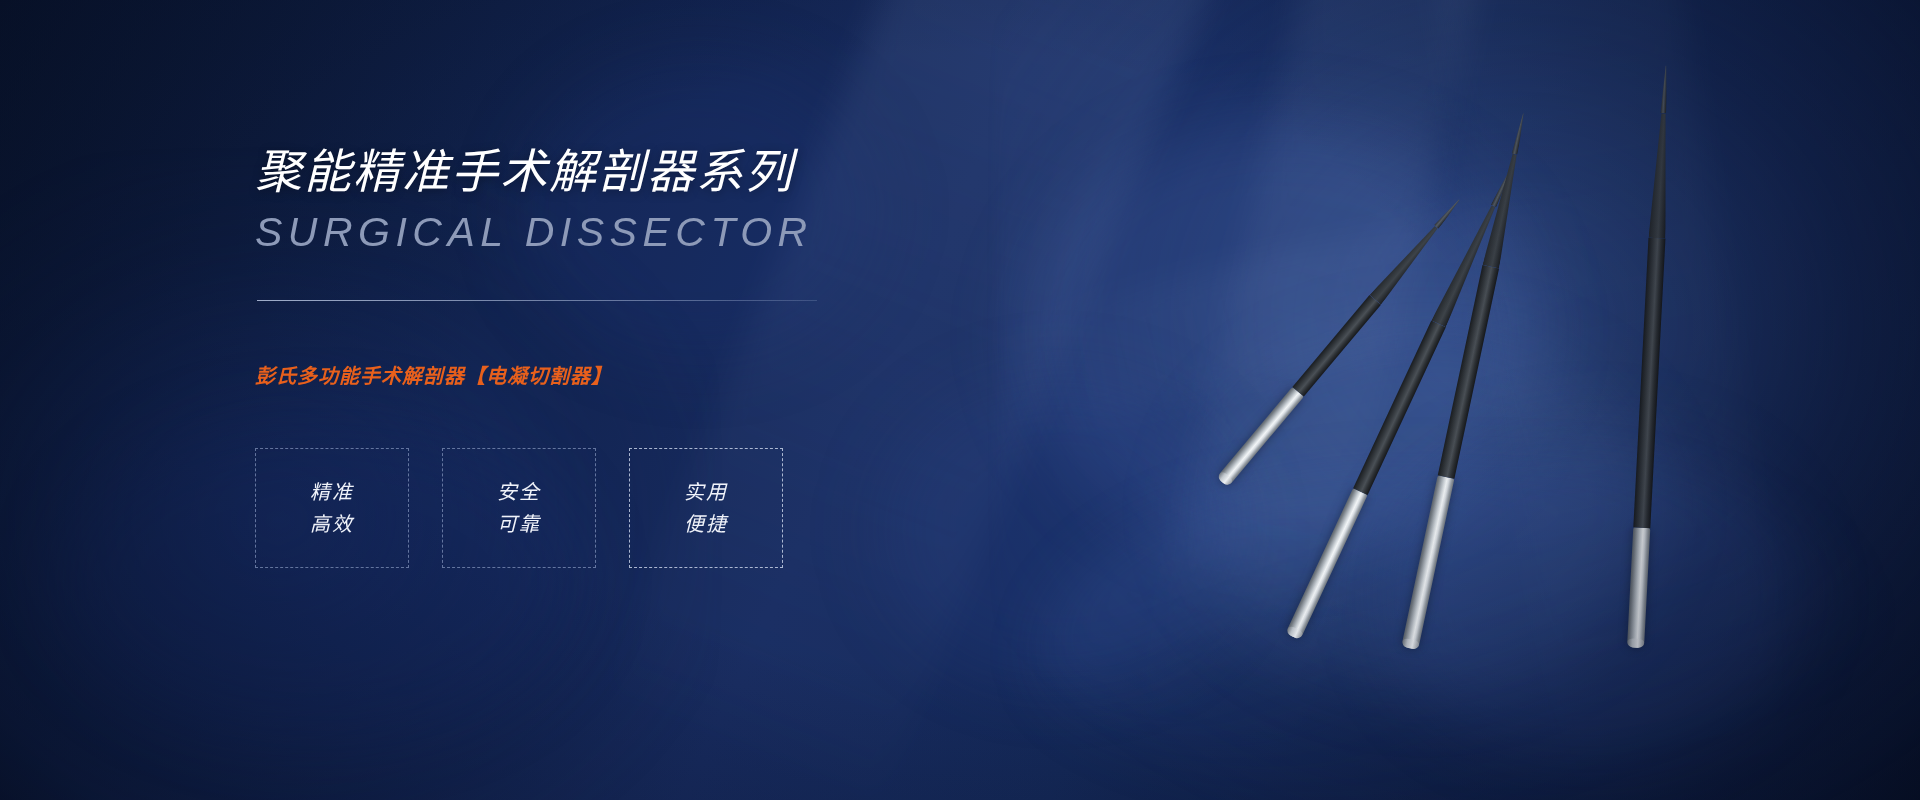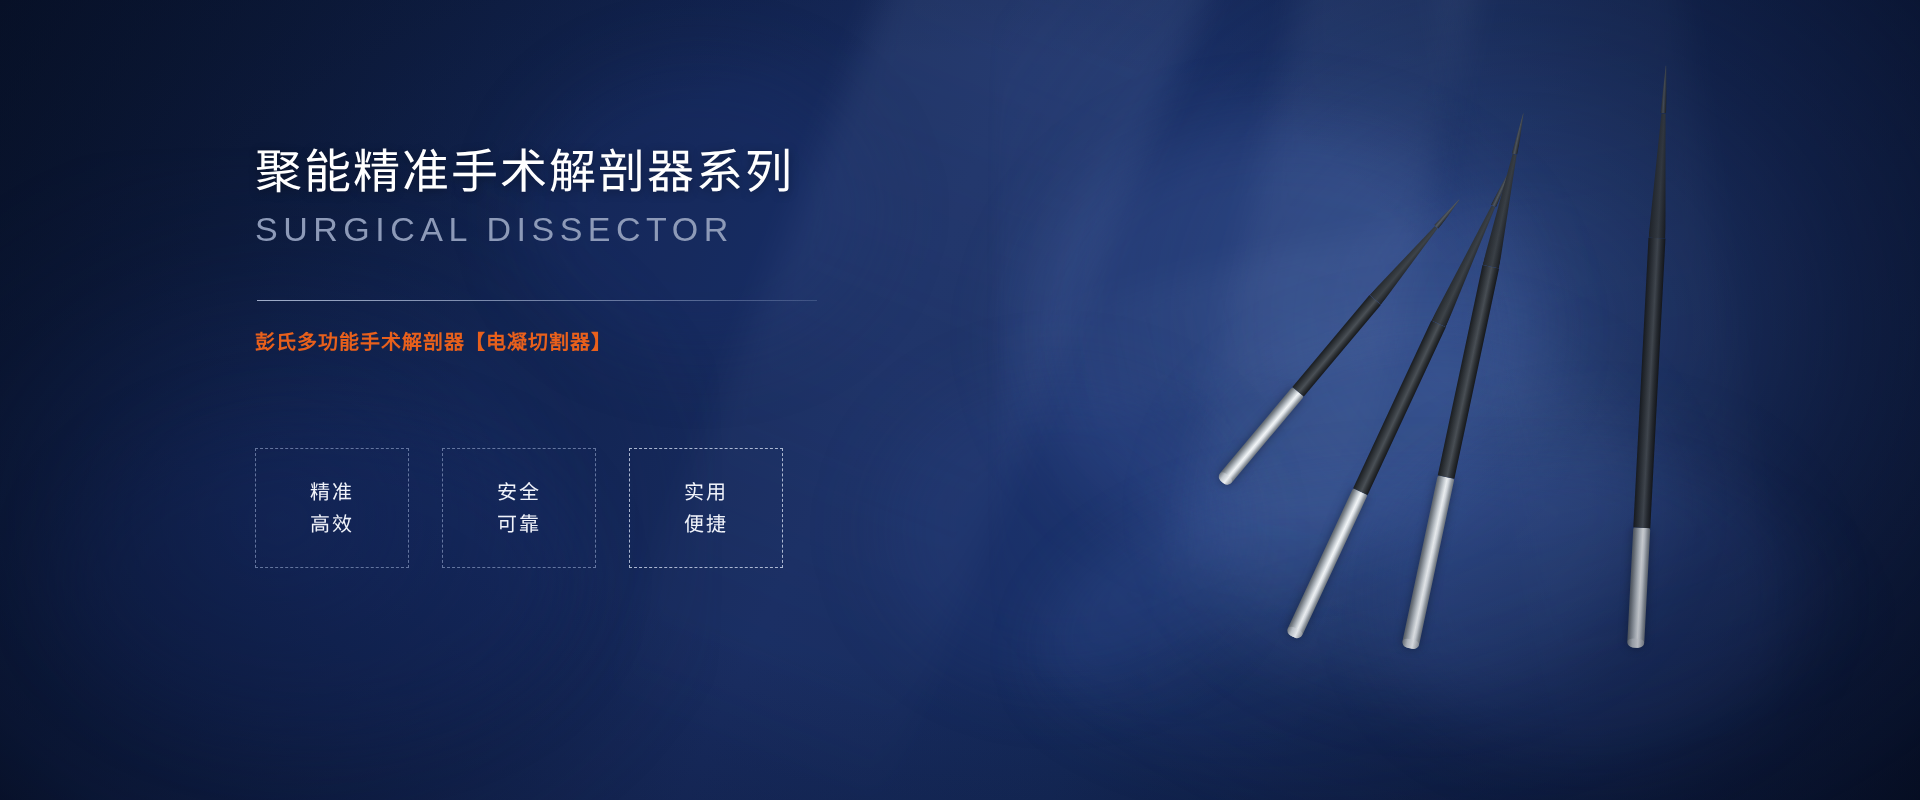--- a/index.html
+++ b/index.html
@@ -62,39 +62,39 @@
     background:linear-gradient(to right, rgba(150,180,235,0.0), rgba(150,180,235,0.16), rgba(150,180,235,0.0));
     transform:rotate(-14deg);}
   .drape{
     position:absolute;left:1040px;top:470px;width:820px;height:330px;
     background:linear-gradient(160deg, rgba(86,120,194,0.22) 0%, rgba(40,70,140,0.10) 50%, rgba(20,40,96,0) 80%);
     border-radius:50% 42% 30% 55%/60% 50% 40% 45%;
     filter:blur(26px);
   }
 
   
-  .content{position:absolute;left:255px;top:0;width:640px;height:800px;}
+  .content{position:absolute;left:255px;top:0;width:640px;height:800px;font-style:italic;}
 
   .title-cn{
     position:absolute;left:0;top:148px;
     font-size:47px;line-height:1.0;letter-spacing:2px;color:#ffffff;
     font-weight:400;white-space:nowrap;
     text-shadow:0 2px 10px rgba(0,0,0,.35);
   }
   .title-en{
     position:absolute;left:0;top:212px;
-    font-size:34px;line-height:1.0;letter-spacing:5.5px;
+    font-size:41px;line-height:1.0;letter-spacing:5.5px;
     color:#8d9ab8;font-weight:300;white-space:nowrap;
   }
   .divider{
     position:absolute;left:2px;top:300px;width:560px;height:1px;
     background:linear-gradient(to right, rgba(185,198,225,0.85), rgba(160,176,210,0.55) 70%, rgba(150,168,205,0.25));
   }
   .subtitle{
-    position:absolute;left:0;top:326px;
+    position:absolute;left:0;top:360px;
     font-size:20px;letter-spacing:1px;color:#e8601c;
     font-weight:700;white-space:nowrap;
   }
 
   
   .features{position:absolute;left:0;top:448px;display:flex;gap:33px;}
   .feature{
     width:152px;height:118px;
     border:1px dashed rgba(208,218,238,0.80);
     display:flex;flex-direction:column;align-items:center;justify-content:center;

